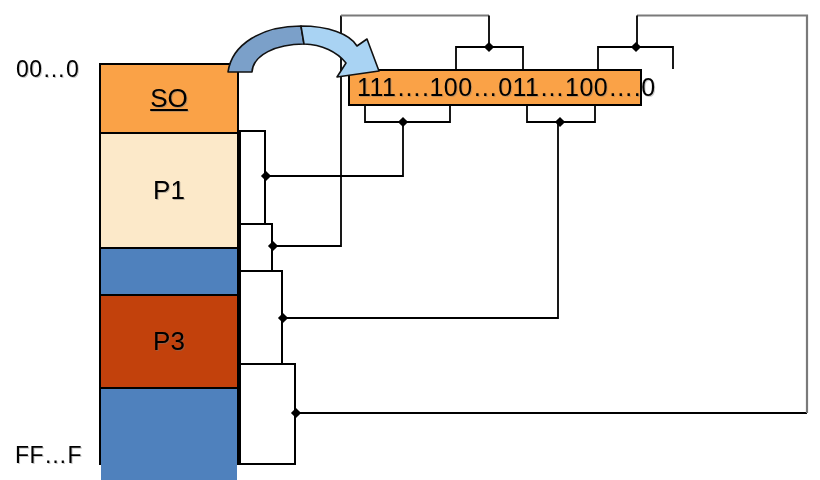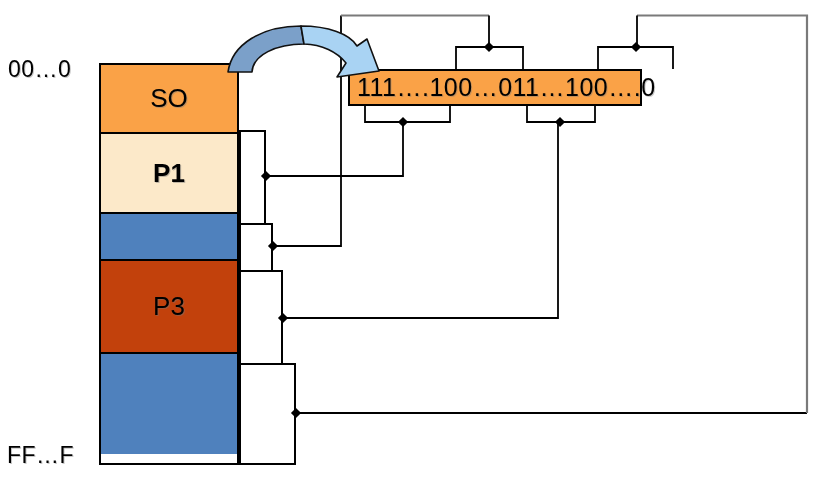--- a/index.html
+++ b/index.html
@@ -2,30 +2,30 @@
 <html><head>
 <meta charset="utf-8">
 <style>
   html,body{margin:0;padding:0;background:#ffffff;}
   #stage{
     position:relative;width:820px;height:480px;background:#ffffff;overflow:hidden;
     font-family:"Liberation Sans","DejaVu Sans",sans-serif;color:#000;
   }
   .abs{position:absolute;box-sizing:border-box;}
   
-  .addr{font-size:23px;letter-spacing:.5px;text-shadow:1px 1px 0 #c9c9c9;white-space:nowrap;}
+  .addr{font-size:23px;letter-spacing:.5px;text-shadow:1px 1px 0 #c9c9c9;white-space:nowrap;margin-left:8px;}
   #addr-top{left:8px;top:56px;}
   #addr-bottom{left:7px;top:442px;}
   
   #mem-col{left:99px;top:63px;width:140px;height:402px;border:2px solid #000;background:#fff;}
   .seg{width:100%;box-sizing:border-box;display:flex;align-items:center;justify-content:center;
        font-size:26px;text-shadow:1px 1px 0 rgba(120,120,120,.45);}
   .seg + .seg{border-top:2px solid #000;}
-  .seg-os   {height:67px;background:#FAA247;}
-  .seg-proc1{height:80px;background:#FCE9C9;font-weight:bold;}
+  .seg-os   {height:67px;background:#FAA247;text-decoration:underline;}
+  .seg-proc1{height:115px;background:#FCE9C9;}
   .seg-free1{height:47px;background:#4F81BD;}
   .seg-proc3{height:93px;background:#c2410c;}
   .seg-free2{height:102px;background:#4F81BD;}
   
   .step{background:#fff;border:2px solid #000;}
   #step-p1   {left:239px;top:130px;width:27px;height:95px;}
   #step-free1{left:239px;top:223px;width:34px;height:49px;}
   #step-p3   {left:239px;top:270px;width:44px;height:95px;}
   #step-free2{left:239px;top:363px;width:57px;height:102px;}
   

